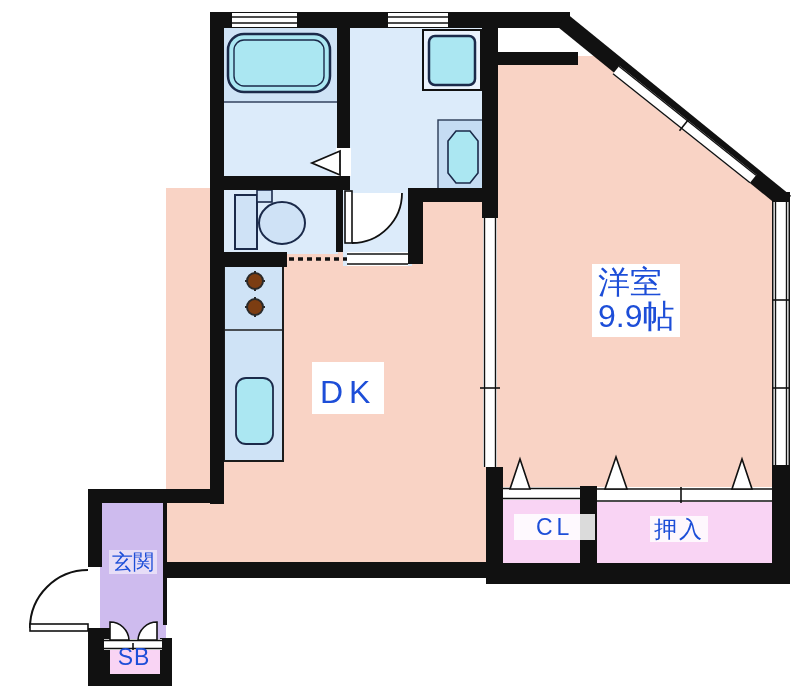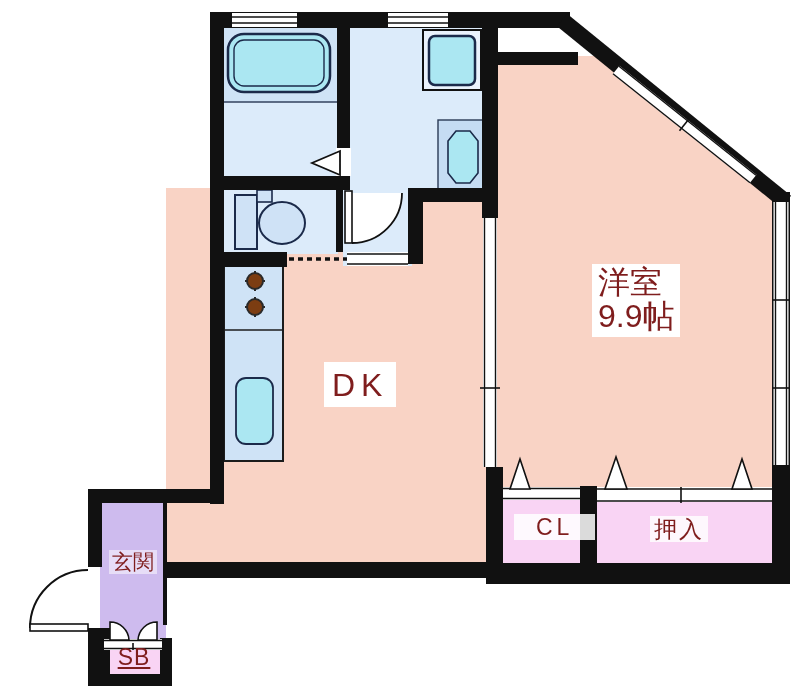--- a/index.html
+++ b/index.html
@@ -1,27 +1,27 @@
 <!DOCTYPE html>
 <html style="--room-peach: #f9d3c5; --room-blue: #dcebfa; --bath-blue: #cfe3f6; --fixture-blue: #cfe2f6; --fixture-cyan: #abe7f2; --entrance-lavender: #cebbee; --closet-pink: #f9d4f4; --wall-black: #111111; --outline-navy: #1b2a4a; --burner-brown: #7c3d12;"><head>
 <meta charset="utf-8">
 <style>
   html,body{margin:0;padding:0;background:#fff;}
   body{font-family:"Liberation Sans","DejaVu Sans",sans-serif;}
   #plan{position:relative;width:800px;height:686px;background:#fff;overflow:hidden;}
   #plan svg{position:absolute;left:0;top:0;}
-  .lbl{position:absolute;color:#7f1d1d;white-space:nowrap;line-height:1.05;}
+  .lbl{position:absolute;color:#1d4ed8;white-space:nowrap;line-height:1.05;}
   .lbl .ln{display:block;}
   #yoshitsu-label{left:592px;top:264px;background:#fff;padding:2px 6px 4px 6px;font-size:32px;}
-  #dk-label{left:324px;top:362px;background:#fff;padding:7px 8px 4px 8px;font-size:32px;}
+  #dk-label{left:312px;top:362px;background:#fff;padding:14px 8px 4px 8px;font-size:32px;}
   #dk-label .name{letter-spacing:6px;}
   #cl-label{left:514px;top:514px;background:rgba(255,255,255,.85);padding:1px 22px;font-size:23px;letter-spacing:4px;}
   #oshiire-label{left:650px;top:516px;background:rgba(255,255,255,.8);padding:1px 4px;font-size:23px;letter-spacing:2px;}
   #genkan-label{left:109px;top:550px;background:rgba(255,255,255,.5);padding:1px 3px;font-size:21px;}
-  #sb-label{left:106px;top:645px;width:56px;text-align:center;font-size:23px;letter-spacing:1px;text-decoration:underline;}
+  #sb-label{left:106px;top:645px;width:56px;text-align:center;font-size:23px;letter-spacing:1px;}
 </style>
 </head>
 <body>
 
 <div id="plan">
 <svg width="800" height="686" viewBox="0 0 800 686">
 
   <g>
     <polygon points="490,20 570,20 790,200 790,584 490,584" fill="var(--room-peach)"></polygon>
     <rect x="166" y="188" width="337" height="390" fill="var(--room-peach)"></rect>

